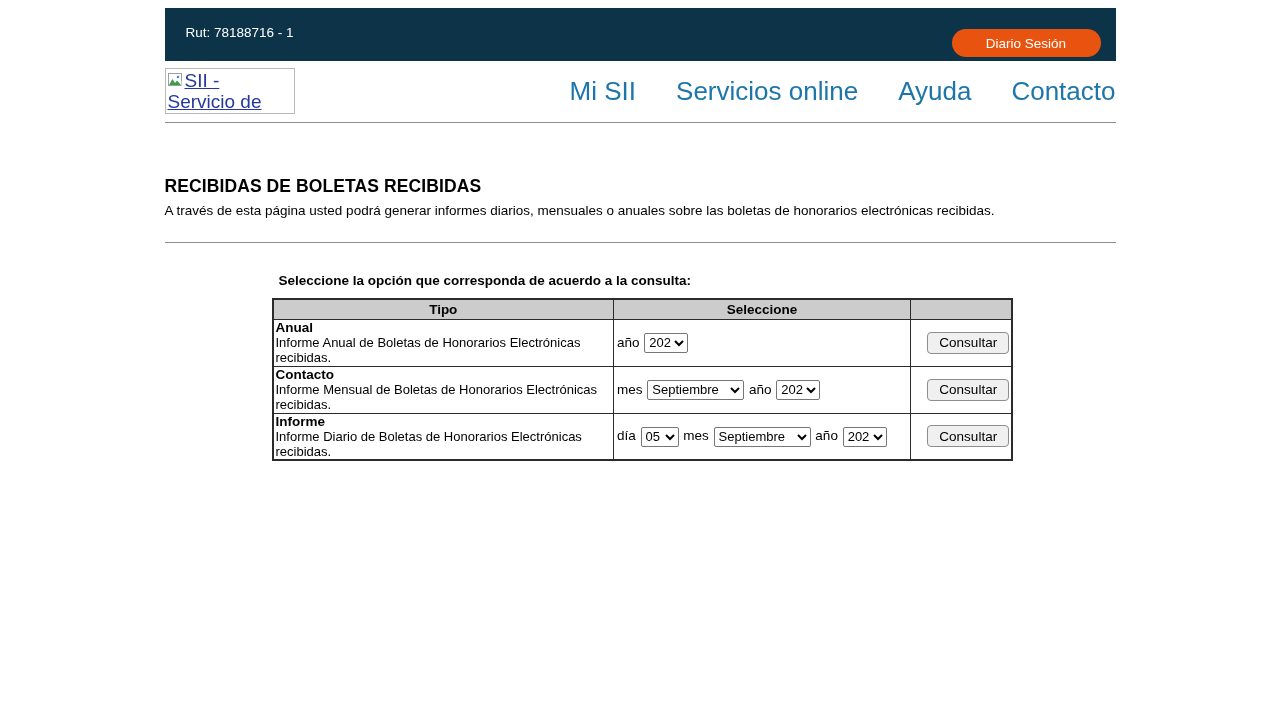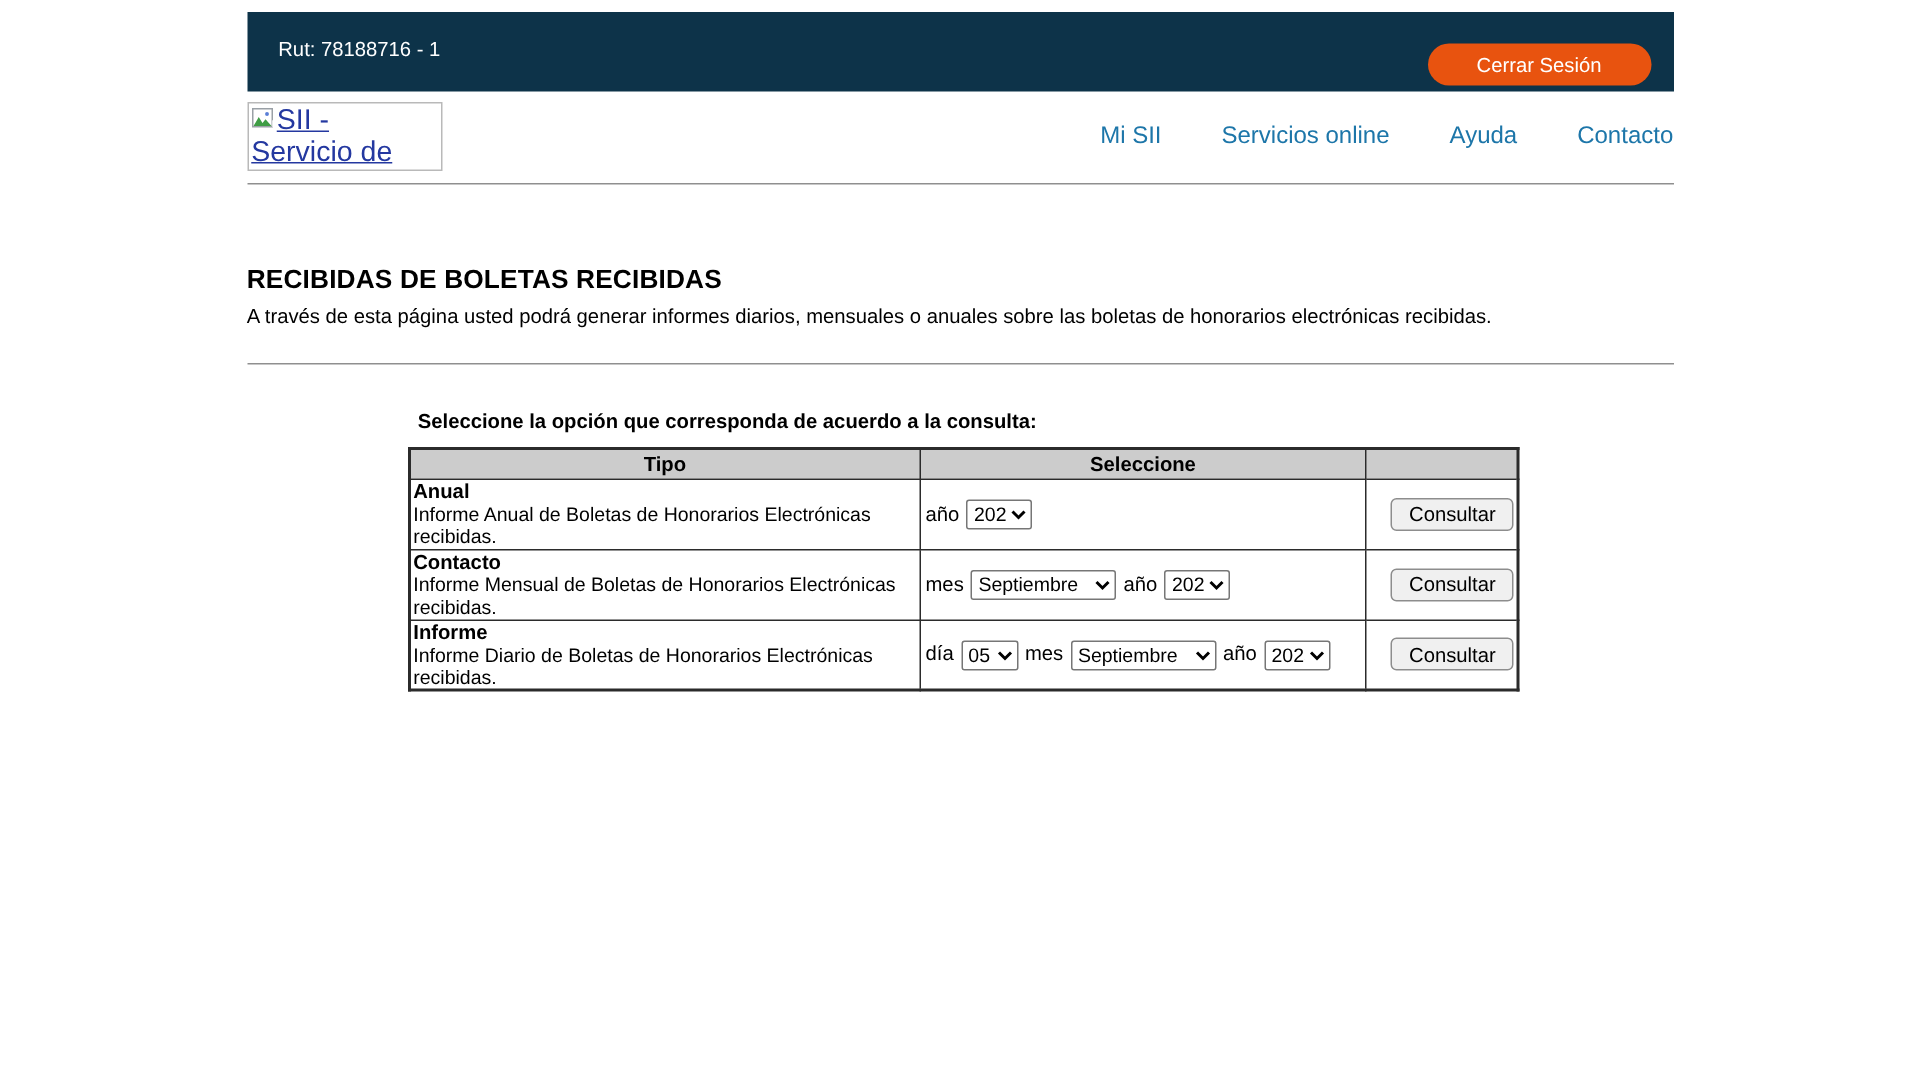--- a/index.html
+++ b/index.html
@@ -55,21 +55,21 @@
     border: 1px solid #b9b9b9;
     overflow: hidden;
     padding: 1px 2px;
     color: var(--c-logo_link, #2438a0);
     text-decoration: underline;
     font-size: 19px;
     line-height: 21px;
     cursor: pointer;
   }
   .broken-icon { display: inline-block; vertical-align: baseline; margin-right: 1px; }
-  .main-nav { display: flex; gap: 40px; font-size: 16px; }
+  .main-nav { display: flex; gap: 40px; font-size: 26px; }
   .main-nav a {
     color: var(--c-nav_link, #1d76a9);
     text-decoration: none;
     cursor: pointer;
     white-space: nowrap;
   }
 
   .rule { border: none; border-top: 1px solid #8f8f8f; margin: 0; height: 0; }
   .rule-top { margin-top: 8px; }
   .rule-mid { margin-top: 24px; }
@@ -139,21 +139,21 @@
     cursor: pointer;
   }
 </style>
 </head>
 <body>
 
 <div class="container">
 
   <div class="topbar">
     <span class="rut">Rut: 78188716 - 1</span>
-    <button class="logout">Cerrar Sesión</button>
+    <button class="logout">Diario Sesión</button>
   </div>
 
   <div class="header-row">
     <a class="logo-box"><span class="broken-icon"><svg width="16" height="14" viewBox="0 0 16 14">
             <rect x="0.5" y="0.5" width="13" height="12" fill="#ffffff" stroke="#9aa0a6"></rect>
             <path d="M1 12 L4.5 6 L7 10 L9 7.5 L13 12 Z" fill="#3f9d45"></path>
             <circle cx="10" cy="4" r="1.3" fill="#5b7fd6"></circle>
             <path d="M13.5 8 L16 10 L13.5 13 Z" fill="#ffffff"></path>
           </svg></span><span>SII - Servicio de</span></a>
     <nav class="main-nav">

